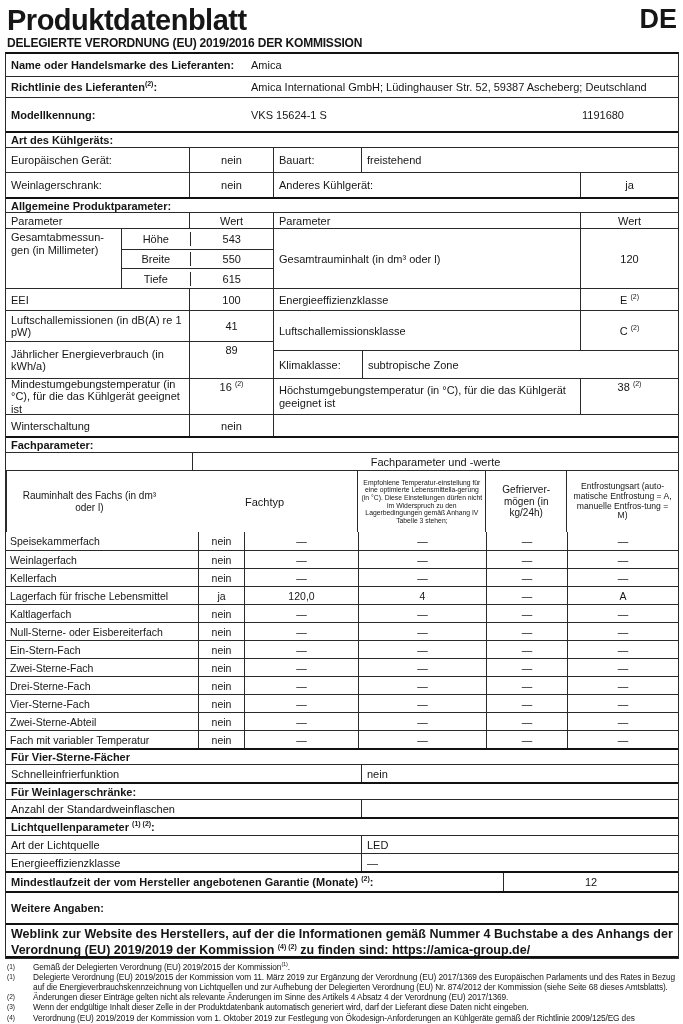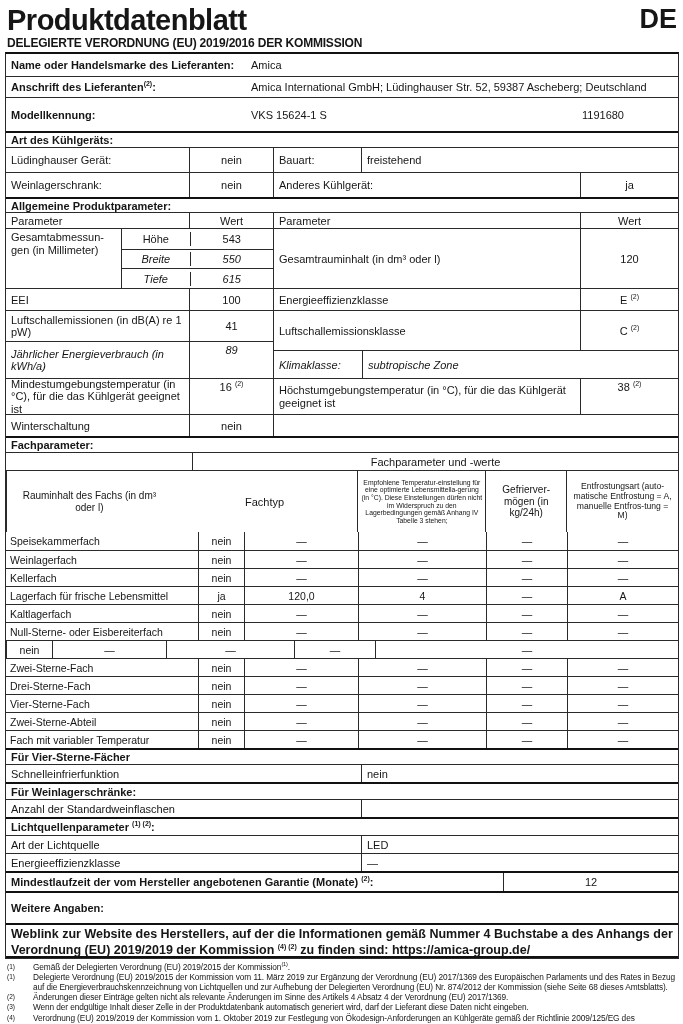--- a/index.html
+++ b/index.html
@@ -20,21 +20,21 @@
   .ctr{justify-content:center;text-align:center;}
   .top{align-items:flex-start;padding-top:2px;}
   .b{font-weight:bold;}
   .sec{font-weight:bold;font-size:11px;padding:1px 5px;display:flex;align-items:center;}
   .fill{flex:1;}
   sup{font-size:7px;vertical-align:super;line-height:0;}
   .small{font-size:10px;}
   .tiny{font-size:6.8px;line-height:1.12;text-align:center;padding:1px 2px;}
   .subrow{display:flex;box-sizing:border-box;align-items:center;}
   .subcol{display:flex;flex-direction:column;box-sizing:border-box;}
-  .bt{border-top:1px solid #2a2a2a;font-style:italic;}
+  .bt{border-top:1px solid #2a2a2a;}
   
   .comp .c{font-size:10.5px;padding:0 4px;}
   
   .fnotes{padding:3px 2px 0 2px;}
   .fn{display:flex;font-size:8.3px;line-height:1.22;}
   .fn-marker{width:26px;flex:none;font-size:6.5px;padding-top:1px;}
   .fn-text{flex:1;letter-spacing:-0.1px;}
   .weblink{font-size:12.5px;font-weight:bold;line-height:1.25;padding:2px 5px;display:block;}
 </style>
 </head>
@@ -49,33 +49,33 @@
   <div class="subtitle">DELEGIERTE VERORDNUNG (EU) 2019/2016 DER KOMMISSION</div>
 
   <div class="doc">
 
     <div class="r" style="height:22px">
       <div class="c b" style="width:240px">Name oder Handelsmarke des Lieferanten:</div>
       <div class="c fill">Amica</div>
     </div>
     <div class="r" style="height:21px">
       <div class="c b" style="width:240px">
-        <span><span>Anschrift des Lieferanten</span><sup>(2)</sup><span>:</span></span>
+        <span><span>Richtlinie des Lieferanten</span><sup>(2)</sup><span>:</span></span>
       </div>
       <div class="c fill">Amica International GmbH; Lüdinghauser Str. 52, 59387 Ascheberg; Deutschland</div>
     </div>
     <div class="r" style="height:34px">
       <div class="c b" style="width:240px">Modellkennung:</div>
       <div class="c fill">VKS 15624-1 S</div>
       <div class="c ctr" style="width:150px">1191680</div>
     </div>
 
     <div class="r thick sec" style="height:16px">Art des Kühlgeräts:</div>
     <div class="r" style="height:25px">
-      <div class="c" style="width:183px">Lüdinghauser Gerät:</div>
+      <div class="c" style="width:183px">Europäischen Gerät:</div>
       <div class="c bl ctr" style="width:84px">nein</div>
       <div class="c bl" style="width:88px">Bauart:</div>
       <div class="c bl fill">freistehend</div>
     </div>
     <div class="r" style="height:25px">
       <div class="c" style="width:183px">Weinlagerschrank:</div>
       <div class="c bl ctr" style="width:84px">nein</div>
       <div class="c bl fill">Anderes Kühlgerät:</div>
       <div class="c bl ctr" style="width:98px">ja</div>
     </div>
@@ -215,20 +215,21 @@
       </div>
         <div class="r" style="height:18px">
         <div class="c" style="width:192px">Null-Sterne- oder Eisbereiterfach</div>
         <div class="c bl ctr" style="width:46px">nein</div>
         <div class="c bl ctr" style="width:114px">—</div>
         <div class="c bl ctr" style="width:128px">—</div>
         <div class="c bl ctr" style="width:81px">—</div>
         <div class="c bl ctr fill">—</div>
       </div>
         <div class="r" style="height:18px">
+        <div class="c" style="width:192px">Ein-Stern-Fach</div>
         <div class="c bl ctr" style="width:46px">nein</div>
         <div class="c bl ctr" style="width:114px">—</div>
         <div class="c bl ctr" style="width:128px">—</div>
         <div class="c bl ctr" style="width:81px">—</div>
         <div class="c bl ctr fill">—</div>
       </div>
         <div class="r" style="height:18px">
         <div class="c" style="width:192px">Zwei-Sterne-Fach</div>
         <div class="c bl ctr" style="width:46px">nein</div>
         <div class="c bl ctr" style="width:114px">—</div>

